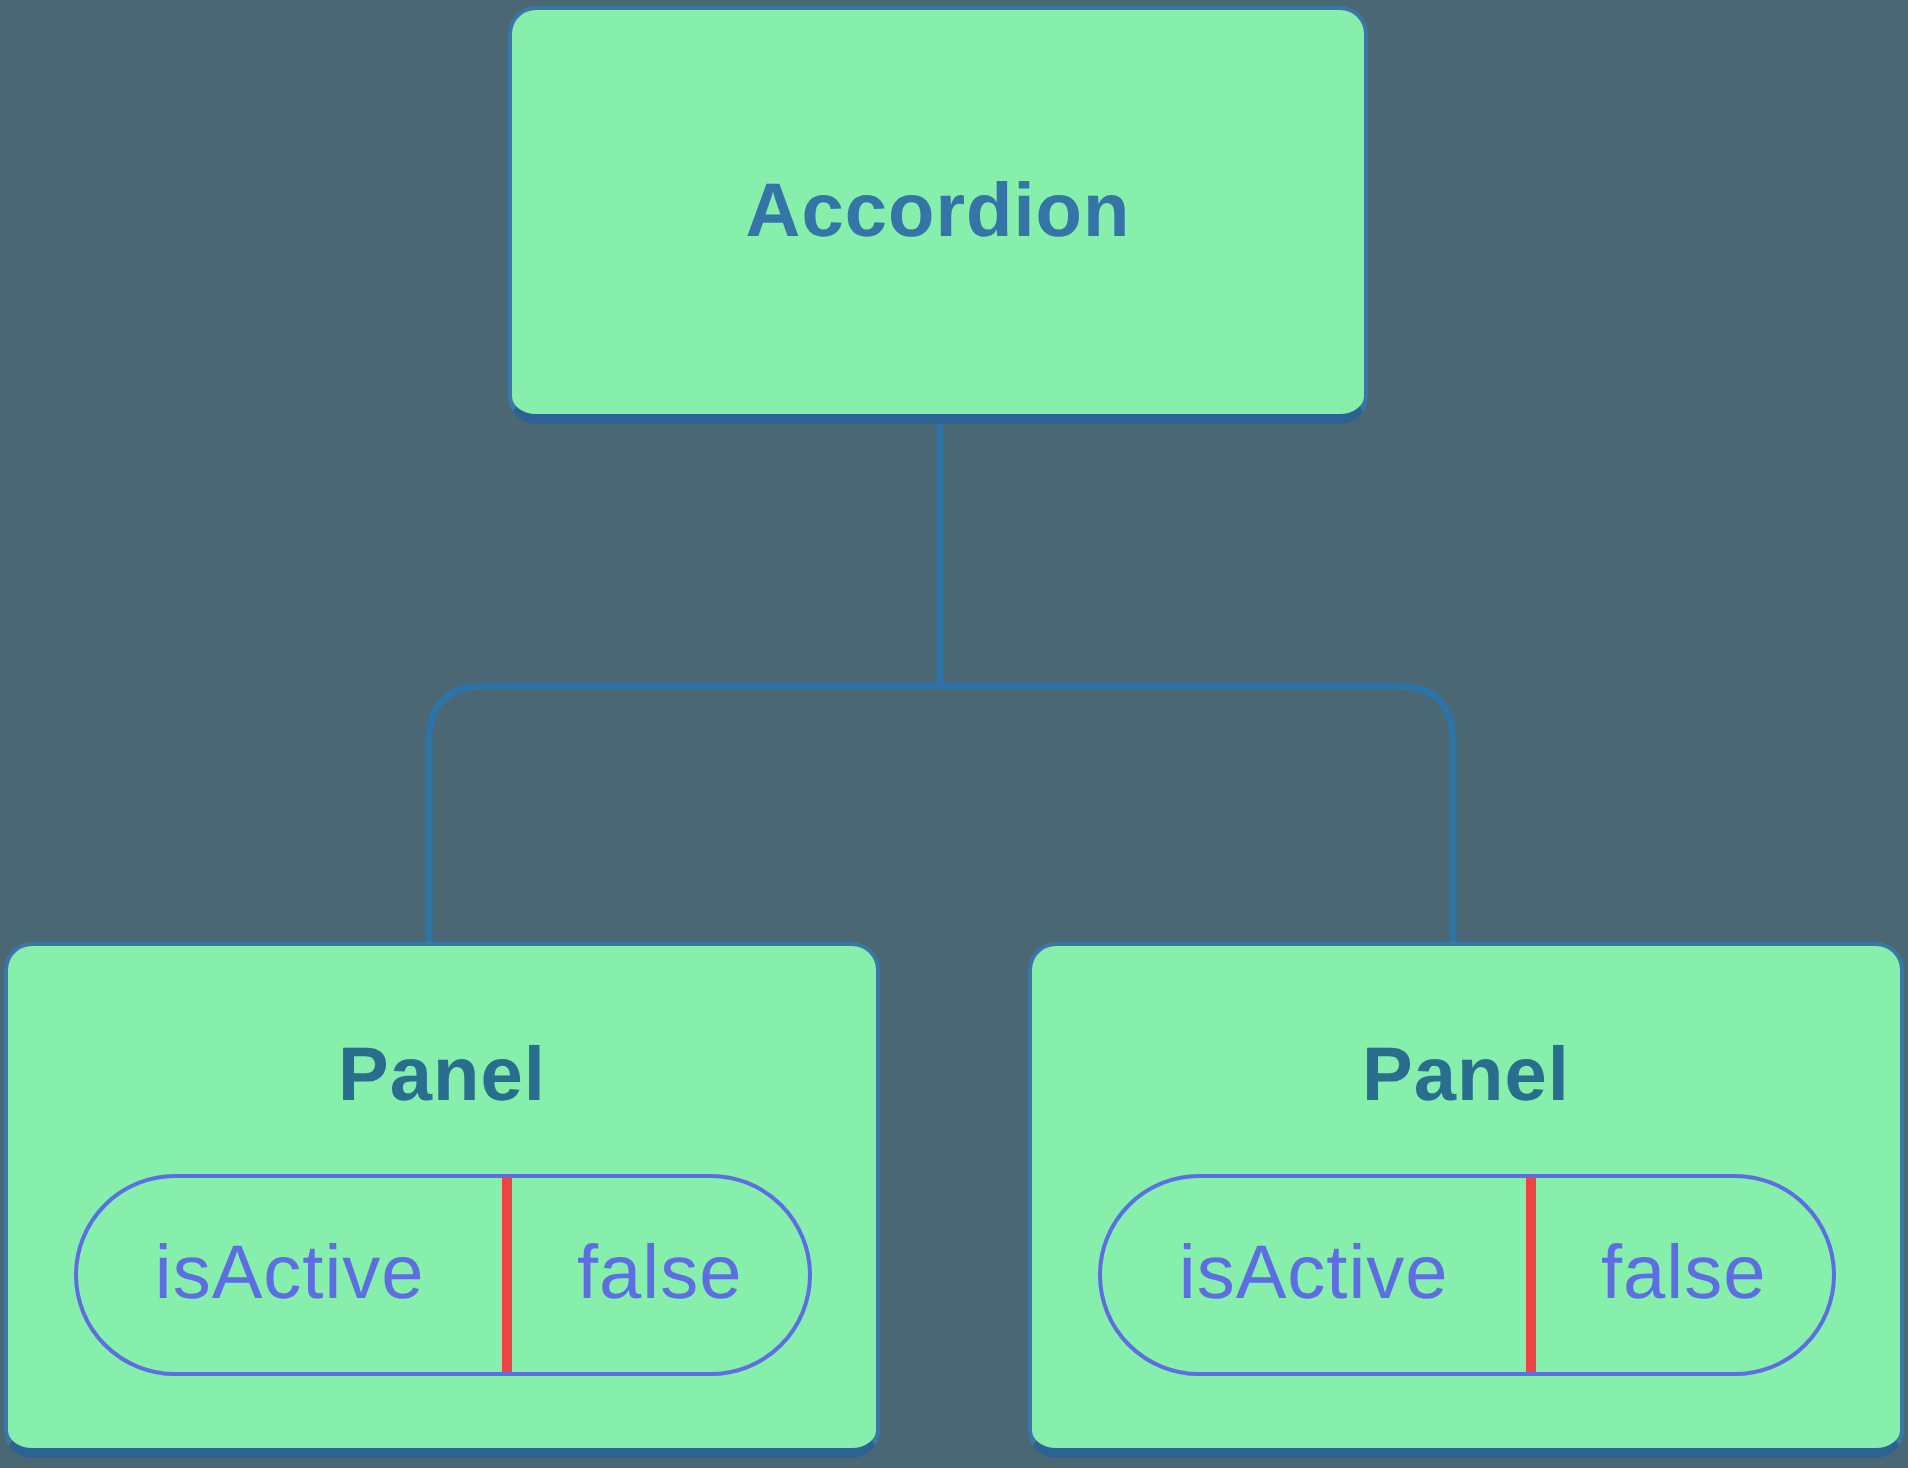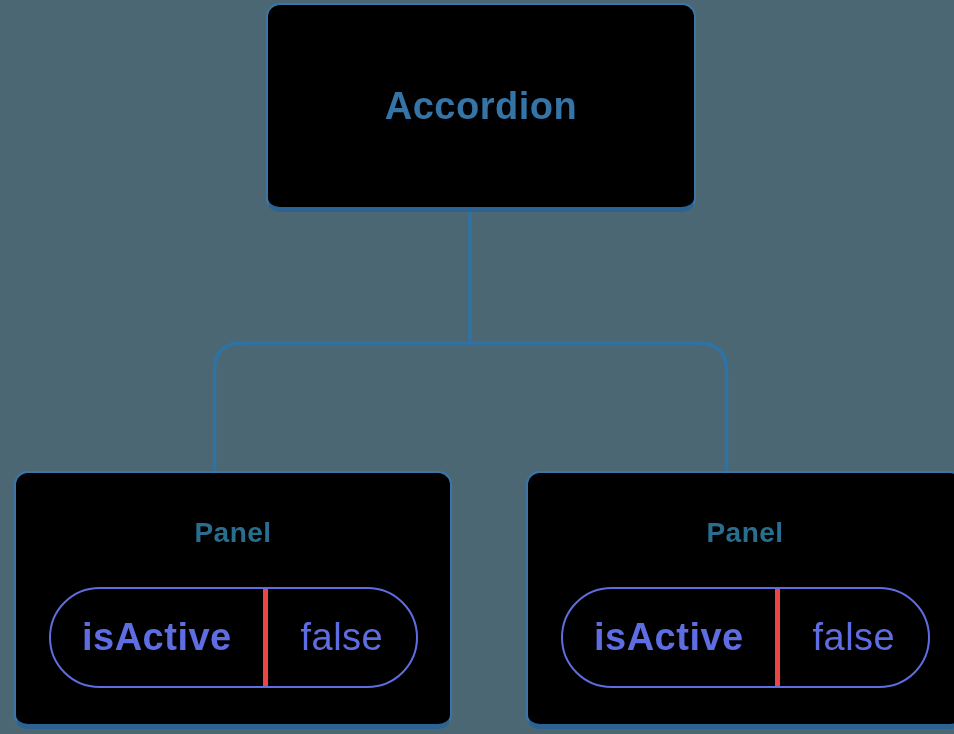--- a/index.html
+++ b/index.html
@@ -21,26 +21,25 @@
   .connectors {
     position: absolute;
     left: 0;
     top: 0;
     z-index: 0;
     pointer-events: none;
   }
   .node {
     position: absolute;
     box-sizing: border-box;
-    background: #000000;
+    background: #86efac;
     border: 2.5px solid #3C76A8;
     border-bottom: 5px solid #2D6392;
     border-radius: 14px;
     z-index: 1;
-    margin-left: 12px;
   }
   .node-root {
     left: 254px;
     top: 3px;
     width: 430px;
     height: 209px;
     display: flex;
     align-items: center;
     justify-content: center;
   }
@@ -55,21 +54,21 @@
     width: 438px;
     height: 258px;
   }
   .node-panel-left  { left: 2px; }
   .node-panel-right { left: 514px; }
   .panel-label {
     display: block;
     margin-top: 46px;
     text-align: center;
     color: #2A6E8F;
-    font-size: 28px;
+    font-size: 38px;
     font-weight: 600;
     letter-spacing: 0.5px;
     line-height: 1;
   }
   .state-pill {
     position: absolute;
     left: 33px;
     top: 114px;
     width: 369px;
     height: 101px;
@@ -84,21 +83,20 @@
     letter-spacing: 0.5px;
   }
   .pill-cell {
     display: flex;
     align-items: center;
     justify-content: center;
     height: 100%;
   }
   .pill-key {
     flex: 0 0 58%;
-    font-weight: bold;
   }
   .pill-value {
     flex: 1 1 auto;
     border-left: 5px solid #ef4444;
   }
 </style>
 </head>
 <body>
 
 <div class="stage">

